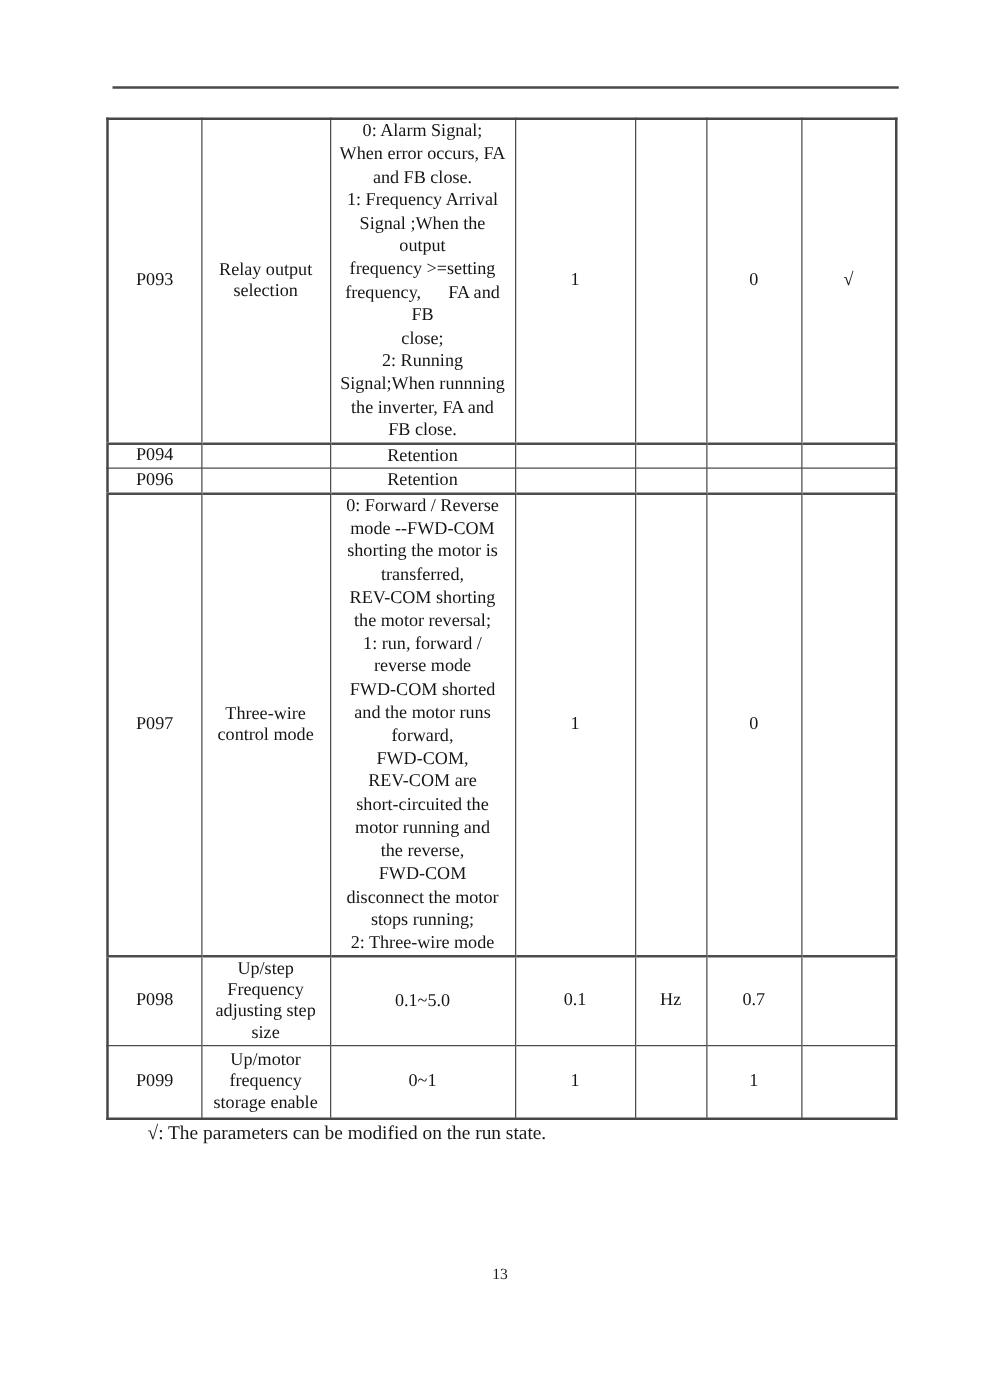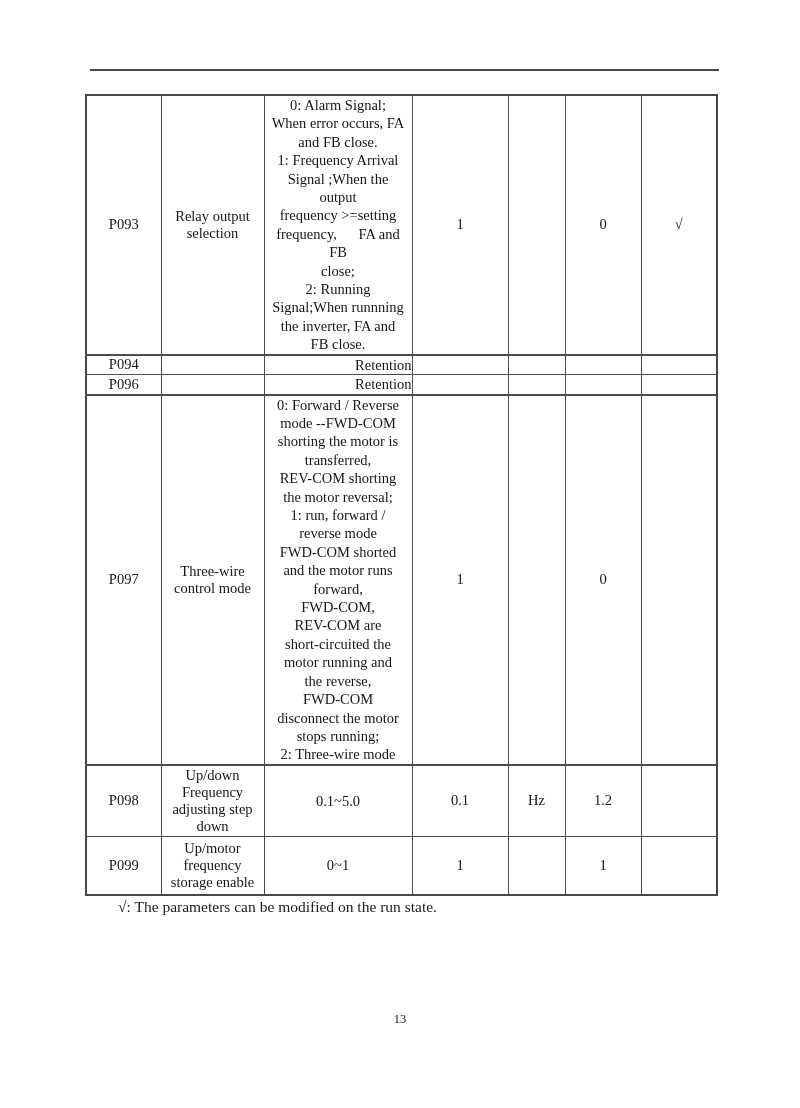--- a/index.html
+++ b/index.html
@@ -36,21 +36,21 @@
   tr.heavy td { border-top-width: 2px; }
   td.code { font-size: 14.6px; }
   td.name { font-size: 14.2px; line-height: 17px; padding: 0 2px; }
   td.desc {
     text-align: left;
     padding: 1px 3px 1px 5px;
     white-space: pre-wrap;
     font-size: 14px;
     line-height: 18.4px;
   }
-  td.desc.ctr { text-align: right; white-space: normal; padding: 0; }
+  td.desc.ctr { text-align: center; white-space: normal; padding: 0; }
   td.val { font-size: 14.6px; }
   td.mod { font-size: 15px; }
   tr.r0 { height: 258px; }
   tr.r1 { height: 20px; margin-top: 34px; }
   tr.r2 { height: 20px; }
   tr.r3 { height: 19px; }
   tr.r4 { height: 368px; }
   tr.r5 { height: 72px; }
   tr.r6 { height: 58px; }
   .footnote {
@@ -146,25 +146,25 @@
 disconnect the motor
 stops running;
 2: Three-wire mode</td>
       <td class="val">1</td>
       <td class="val"></td>
       <td class="val">0</td>
       <td class="val mod"></td>
     </tr>
     <tr class="r5 heavy">
       <td class="code">P098</td>
-      <td class="name">Up/down Frequency adjusting step down</td>
+      <td class="name">Up/step Frequency adjusting step size</td>
       <td class="desc">0.1~5.0</td>
       <td class="val">0.1</td>
       <td class="val">Hz</td>
-      <td class="val">1.2</td>
+      <td class="val">0.7</td>
       <td class="val mod"></td>
     </tr>
     <tr class="r6">
       <td class="code">P099</td>
       <td class="name">Up/motor frequency storage enable</td>
       <td class="desc">0~1</td>
       <td class="val">1</td>
       <td class="val"></td>
       <td class="val">1</td>
       <td class="val mod"></td>

